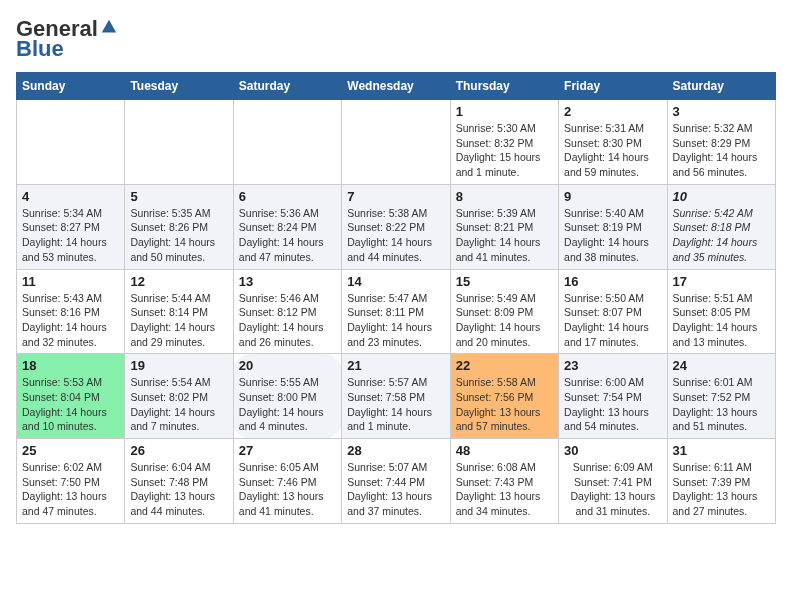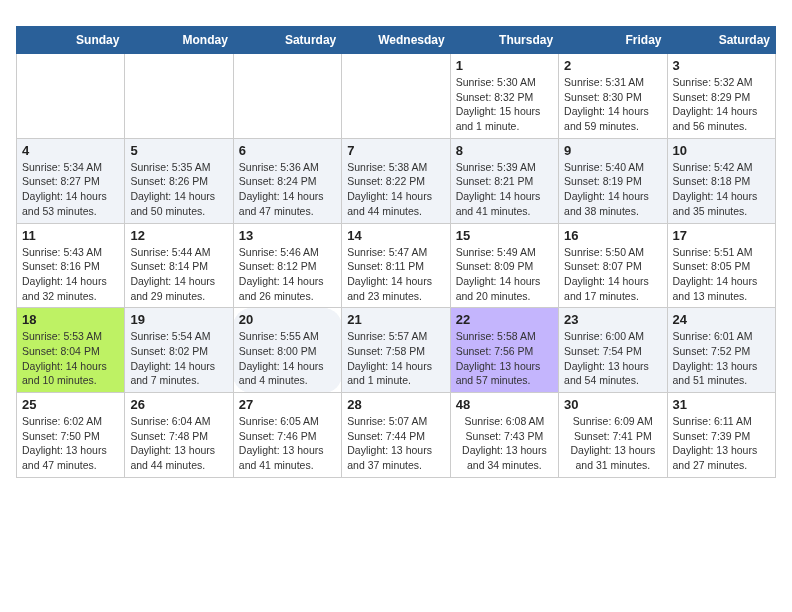--- a/index.html
+++ b/index.html
@@ -54,21 +54,21 @@
       color: #444;
     }
     .calendar {
       width: 100%;
       border-collapse: collapse;
       font-size: 11px;
     }
     .calendar th {
       background: #2a6099;
       color: #fff;
-      text-align: right;
+      text-align: left;
       padding: 6px 5px;
       font-size: 12px;
       border: 1px solid #2a6099;
     }
     .calendar td {
       border: 1px solid #ccc;
       vertical-align: top;
       padding: 4px 5px;
       width: calc(100% / 7);
       min-height: 80px;
@@ -90,27 +90,36 @@
       line-height: 1.4;
     }
     .empty {
       background: #fff !important;
     }
   </style>
 </head>
 <body>
 
 <div class="header">
+  <div class="logo">
+    <div class="logo-text">
+      <span class="logo-general">General</span>
+      <svg class="logo-icon" viewBox="0 0 20 20" xmlns="http://www.w3.org/2000/svg">
+        <polygon points="2,16 10,2 18,16" fill="#2a6099"></polygon>
+      </svg>
+    </div>
+    <span class="logo-blue" style="margin-top:-6px;">Blue</span>
+  </div>
 </div>
 
 <table class="calendar">
   <thead>
     <tr>
       <th>Sunday</th>
-      <th>Monday</th>
+      <th>Tuesday</th>
       <th>Saturday</th>
       <th>Wednesday</th>
       <th>Thursday</th>
       <th>Friday</th>
       <th>Saturday</th>
     </tr>
   </thead>
   <tbody id="calendar-body">
   <tr>
         <td class="empty"></td>
@@ -175,21 +184,21 @@
 Daylight: 14 hours
 and 41 minutes.</div>
         </td>
         <td style="background: rgb(240, 243, 248);">
           <span class="day-num">9</span>
           <div class="day-info" style="white-space: pre-line;">Sunrise: 5:40 AM
 Sunset: 8:19 PM
 Daylight: 14 hours
 and 38 minutes.</div>
         </td>
-        <td style="background: rgb(240, 243, 248);">
+        <td style="background: rgb(240, 243, 248); font-style: italic;">
           <span class="day-num">10</span>
           <div class="day-info" style="white-space: pre-line;">Sunrise: 5:42 AM
 Sunset: 8:18 PM
 Daylight: 14 hours
 and 35 minutes.</div>
         </td>
       </tr>
       <tr>
         <td>
           <span class="day-num">11</span>
@@ -235,21 +244,21 @@
         </td>
         <td>
           <span class="day-num">17</span>
           <div class="day-info" style="white-space: pre-line;">Sunrise: 5:51 AM
 Sunset: 8:05 PM
 Daylight: 14 hours
 and 13 minutes.</div>
         </td>
       </tr>
       <tr style="background: rgb(240, 243, 248);">
-        <td style="background: #bef264;">
+        <td style="background: #86efac;">
           <span class="day-num">18</span>
           <div class="day-info" style="white-space: pre-line;">Sunrise: 5:53 AM
 Sunset: 8:04 PM
 Daylight: 14 hours
 and 10 minutes.</div>
         </td>
         <td style="background: rgb(240, 243, 248);">
           <span class="day-num">19</span>
           <div class="day-info" style="white-space: pre-line;">Sunrise: 5:54 AM
 Sunset: 8:02 PM
@@ -263,21 +272,21 @@
 Daylight: 14 hours
 and 4 minutes.</div>
         </td>
         <td style="background: rgb(240, 243, 248);">
           <span class="day-num">21</span>
           <div class="day-info" style="white-space: pre-line;">Sunrise: 5:57 AM
 Sunset: 7:58 PM
 Daylight: 14 hours
 and 1 minute.</div>
         </td>
-        <td style="background: #c4b5fd;">
+        <td style="background: #fdba74;">
           <span class="day-num">22</span>
           <div class="day-info" style="white-space: pre-line;">Sunrise: 5:58 AM
 Sunset: 7:56 PM
 Daylight: 13 hours
 and 57 minutes.</div>
         </td>
         <td style="background: rgb(240, 243, 248);">
           <span class="day-num">23</span>
           <div class="day-info" style="white-space: pre-line;">Sunrise: 6:00 AM
 Sunset: 7:54 PM
@@ -316,21 +325,21 @@
         </td>
         <td>
           <span class="day-num">28</span>
           <div class="day-info" style="white-space: pre-line;">Sunrise: 5:07 AM
 Sunset: 7:44 PM
 Daylight: 13 hours
 and 37 minutes.</div>
         </td>
         <td>
           <span class="day-num">48</span>
-          <div class="day-info" style="white-space: pre-line; text-align: center;">Sunrise: 6:08 AM
+          <div class="day-info" style="white-space: pre-line;">Sunrise: 6:08 AM
 Sunset: 7:43 PM
 Daylight: 13 hours
 and 34 minutes.</div>
         </td>
         <td>
           <span class="day-num">30</span>
           <div class="day-info" style="white-space: pre-line; text-align: center;">Sunrise: 6:09 AM
 Sunset: 7:41 PM
 Daylight: 13 hours
 and 31 minutes.</div>

